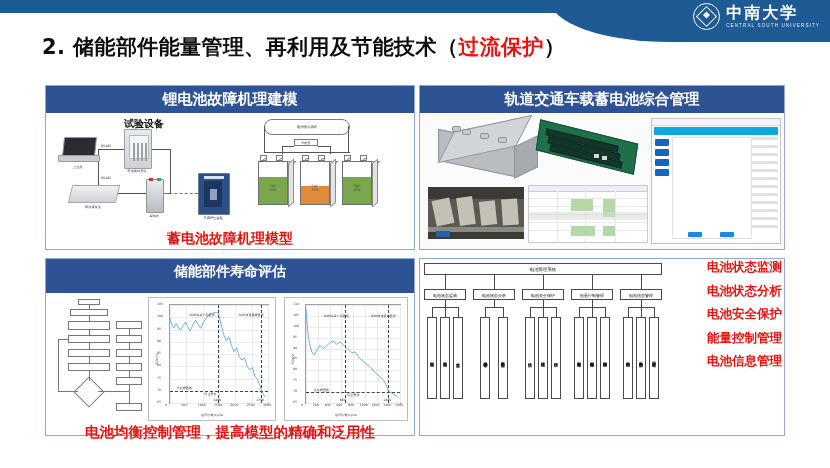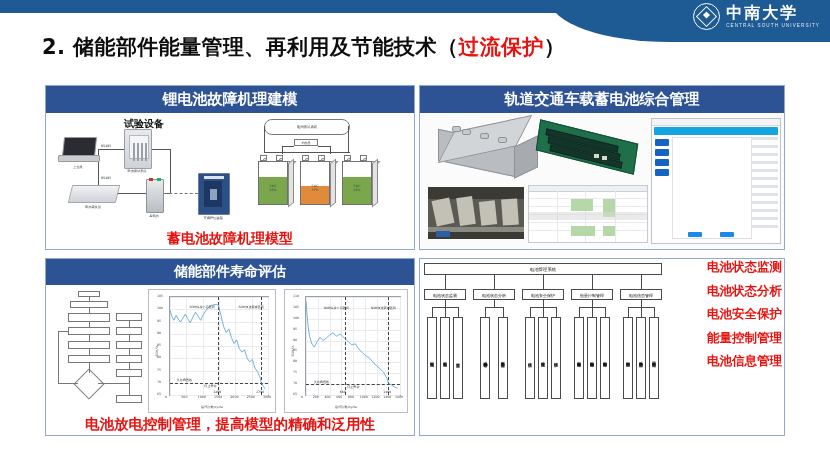--- a/index.html
+++ b/index.html
@@ -56,21 +56,21 @@
     white-space:nowrap;
   }
 
   #p-tl{left:45px;top:85px;width:370px;height:165px;}
   #p-tl .panel-hd{height:27px;line-height:27px;font-size:15px;}
   #p-tl .panel-body{height:136px;}
   #p-tr{left:419px;top:85px;width:366px;height:165px;}
   #p-tr .panel-hd{height:27px;line-height:27px;font-size:15px;}
   #p-tr .panel-body{height:136px;background:#fbfbfb;}
   #p-bl{left:45px;top:258px;width:370px;height:178px;}
-  #p-bl .panel-hd{height:26px;line-height:25px;font-size:14px;}
+  #p-bl .panel-hd{height:34px;line-height:25px;font-size:14px;}
   #p-bl .panel-body{height:151px;}
   #p-br{left:419px;top:258px;width:366px;height:178px;border-color:#8fa9cf;}
   #p-br .bms-title{
     text-align:center;font-size:14px;font-weight:bold;color:#111;height:22px;line-height:22px;
     font-family:"DejaVu Sans",sans-serif;
   }
 
   
   .tl-wrap{position:relative;width:100%;height:100%;}
   .tl-sub{position:absolute;left:78px;top:4px;font-size:10px;font-weight:bold;color:#111;
@@ -554,21 +554,21 @@
             <div class="axlabel" style="left: 8px; top: 69.3333px;">80</div>
             <div class="axlabel" style="left: 8px; top: 58.4444px;">85</div>
             <div class="axlabel" style="left: 8px; top: 47.5556px;">90</div>
             <div class="axlabel" style="left: 8px; top: 36.6667px;">95</div>
             <div class="axlabel" style="left: 8px; top: 25.7778px;">100</div>
             <div class="axlabel" style="left: 8px; top: 14.8889px;">105</div>
             <div class="axlabel" style="left: 8px; top: 4px;">110</div>
             <div class="ylab">SOH/%</div>
             <div class="xlab">循环次数/cycle</div>
           </div>
-        <div class="redcap bl-red">电池放电控制管理，提高模型的精确和泛用性</div>
+        <div class="redcap bl-red">电池均衡控制管理，提高模型的精确和泛用性</div>
       </div>
     </div>
   </div>
 
   <div class="panel" id="p-br">
     <div class="bms">
       <div class="tree" id="bmstree">
           <div class="tnode root" style="left: 0px; top: 4px; width: 238px;">电池管理系统</div>
           <div class="tl-line" style="left: 21px; top: 16px; width: 0.9px; height: 14px;"></div>
           <div class="tnode l2" style="left: 0px; top: 30px; width: 42px;">电池状态监测</div>

